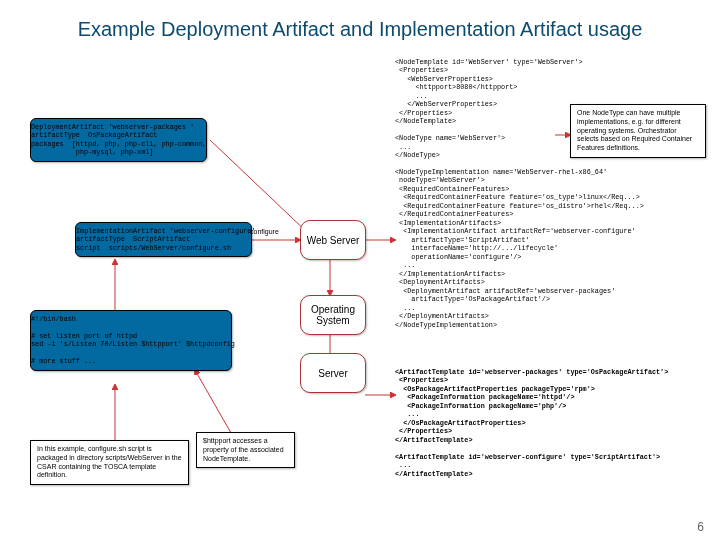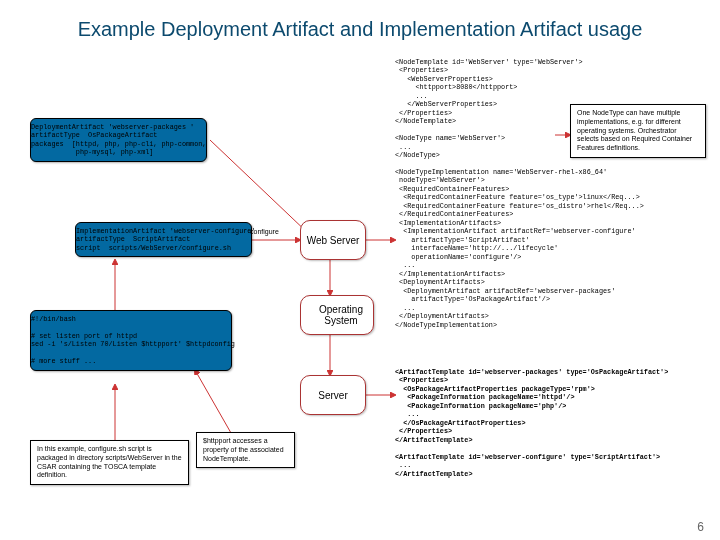--- a/index.html
+++ b/index.html
@@ -134,23 +134,23 @@
 # more stuff ...</div>
 
 <div class="callout" style="top:440px; left:30px; width:145px;">In this example, configure.sh script is packaged in directory scripts/WebServer in the CSAR containing the TOSCA template definition.</div>
 
 <div class="callout" style="top:432px; left:196px; width:85px;">$httpport accesses a property of the associated NodeTemplate.</div>
 
 <div class="arrow-label" style="top:228px; left:250px;">configure</div>
 
 <div class="node" style="top:220px; left:300px; width:64px; height:38px;">Web
 Server</div>
-<div class="node" style="top:295px; left:300px; width:64px; height:38px;padding-left:8px;">Operating
+<div class="node" style="top:295px; left:300px; width:64px; height:38px;">Operating
 System</div>
-<div class="node" style="top:375px; left:300px; width:64px; height:38px;">Server</div>
+<div class="node" style="top:353px; left:300px; width:64px; height:38px;">Server</div>
 
 <div class="callout" style="top:104px; left:570px; width:122px;">One NodeType can have multiple implementations, e.g. for different operating systems. Orchestrator selects based on Required Container Features definitions.</div>
 
 <div class="box" style="top:58px; left:395px; width:160px; border:none; box-shadow:none; padding:0; background:transparent;">&lt;NodeTemplate id='WebServer' type='WebServer'&gt;
  &lt;Properties&gt;
    &lt;WebServerProperties&gt;
      &lt;httpport&gt;8080&lt;/httpport&gt;
      ...
    &lt;/WebServerProperties&gt;
  &lt;/Properties&gt;

